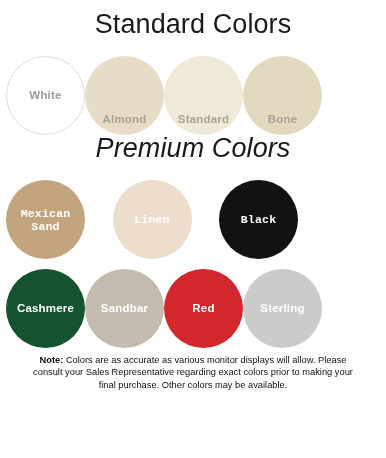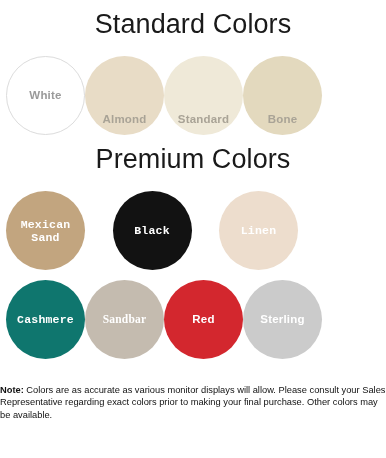--- a/index.html
+++ b/index.html
@@ -18,21 +18,21 @@
   .section-title {
     text-align: center;
     font-size: 27px;
     font-weight: 400;
     color: #1a1a1a;
     letter-spacing: 0.1px;
     line-height: 1;
   }
 
   #standard-title { margin-top: 11px; }
-  #premium-title  { margin-top: 11px; }
+  #premium-title  { margin-top: 0px; font-style: italic; }
 
   .swatch-row {
     display: flex;
     justify-content: space-between;
     padding: 0 6px;
     box-sizing: border-box;
     width: 304px;
   }
 
   .swatch {
@@ -61,22 +61,23 @@
   .lbl-taupe { color: #a9a396; margin-top: 48px; }
   .lbl-white { color: #ffffff; }
 
   .outlined { border: 1px solid #dcdcdc; }
 
   #standard-row { margin-top: 14px; }
   #premium-row-1 { margin-top: 13px; font-family: Liberation Mono, monospace; }
   #premium-row-2 { margin-top: 10px; }
 
   .note {
-    margin-top: 25px;
-    padding: 0 0;
+    margin-top: 6px;
+    padding: 0 26px;
+    text-align: center;
     font-size: 9.3px;
     line-height: 12.2px;
     color: #111111;
     font-family: "Liberation Sans", sans-serif;
   }
   .note b { font-weight: bold; }
 </style>
 </head>
 <body>
 
@@ -99,33 +100,33 @@
       </div>
     </div>
 
   <h1 class="section-title" id="premium-title">Premium Colors</h1>
 
   <div class="swatch-row" id="premium-row-1">
       <div class="swatch" style="background: rgb(194, 165, 127);">
         <span class="swatch-label lbl-white">Mexican
 Sand</span>
       </div>
+      <div class="swatch" style="background: rgb(237, 221, 205);">
+        <span class="swatch-label lbl-white">Linen</span>
+      </div>
       <div class="swatch" style="background: rgb(18, 18, 18);">
         <span class="swatch-label lbl-white">Black</span>
-      </div>
-      <div class="swatch" style="background: rgb(237, 221, 205);">
-        <span class="swatch-label lbl-white">Linen</span>
       </div>
     </div>
 
   <div class="swatch-row" id="premium-row-2">
-      <div class="swatch" style="background: #0f766e; font-family: Liberation Mono, monospace;">
+      <div class="swatch" style="background: #14532d;">
         <span class="swatch-label lbl-white">Cashmere</span>
       </div>
-      <div class="swatch" style="background: rgb(196, 187, 175); font-family: Liberation Serif, serif;">
+      <div class="swatch" style="background: rgb(196, 187, 175);">
         <span class="swatch-label lbl-white">Sandbar</span>
       </div>
       <div class="swatch" style="background: rgb(211, 39, 46);">
         <span class="swatch-label lbl-white">Red</span>
       </div>
       <div class="swatch" style="background: rgb(203, 203, 203);">
         <span class="swatch-label lbl-white">Sterling</span>
       </div>
     </div>
 

